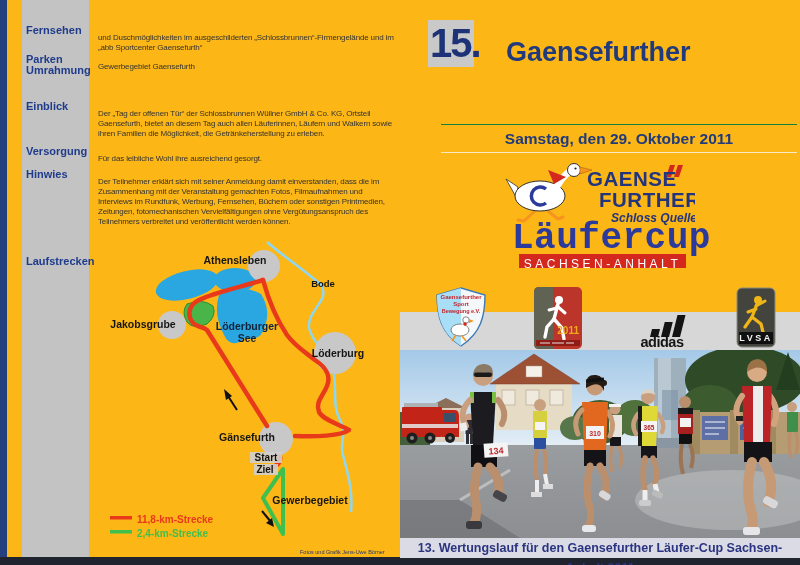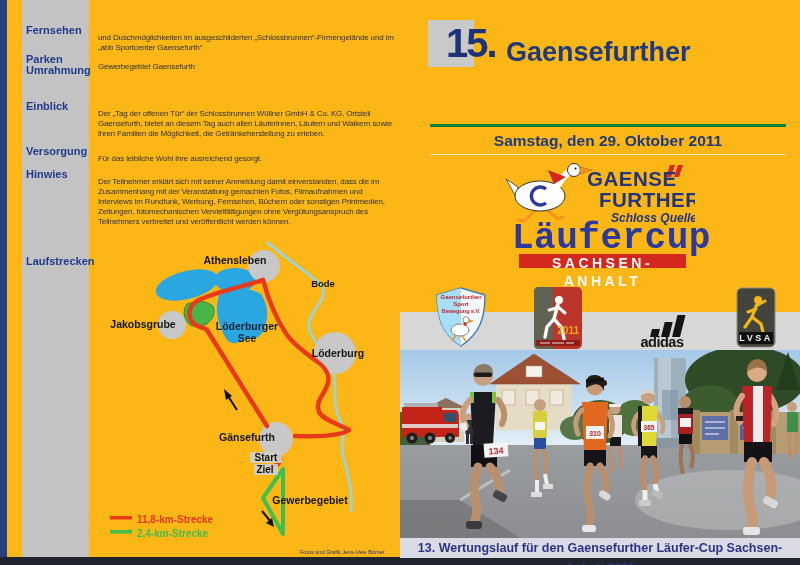--- a/index.html
+++ b/index.html
@@ -6,29 +6,29 @@
   .page{position:relative;width:800px;height:565px;background:#fcb616;overflow:hidden;
         font-family:"Liberation Sans",sans-serif;}
   .abs{position:absolute;}
   .navy-edge{left:0;top:0;width:7px;height:565px;background:#24407e;}
   .gray-col{left:22px;top:0;width:67px;height:557px;background:#c3c3c3;}
   .bottom-strip{left:0;top:557px;width:800px;height:8px;background:#20242e;}
   .sec-label{left:26px;width:62px;color:#1f3b8c;font-weight:bold;font-size:11px;line-height:11px;}
   .sec-text{left:98px;width:300px;color:#333;font-size:8px;line-height:10px;letter-spacing:-0.15px;margin-top:8px;}
   .edition-box{left:428px;top:20px;width:46px;height:47px;background:#c9c9c9;}
   .edition-box span{display:block;font-size:40px;font-weight:bold;color:#1e3377;line-height:46px;
-        padding-left:18px;letter-spacing:-2px;}
+        padding-left:2px;letter-spacing:-2px;}
   .title1{left:506px;top:37px;font-size:27px;font-weight:bold;color:#203a7c;}
   .title2{left:456px;top:71px;font-size:27px;font-weight:bold;color:#203a7c;}
-  .date-bar{left:430px;top:124px;width:356px;height:27px;border-top:3px solid #15803d;
+  .date-bar{left:441px;top:124px;width:356px;height:27px;border-top:1px solid #15803d;
         border-bottom:1px solid #f7ecc7;text-align:center;}
   .date-bar span{font-size:15.5px;font-weight:bold;color:#203a7c;line-height:27px;}
   .cup-title{left:512px;top:218px;font-size:36px;font-weight:bold;color:#2b3a9b;letter-spacing:0.5px;font-family:Liberation Mono, monospace;}
   .cup-bar{left:519px;top:254px;width:167px;height:14px;background:#d4281f;text-align:center;}
-  .cup-bar span{color:#fff;font-size:14px;font-weight:bold;letter-spacing:3.5px;line-height:14px;}
+  .cup-bar span{color:#fff;font-size:12px;font-weight:normal;letter-spacing:3.5px;line-height:14px;}
   .sponsor-band{left:400px;top:312px;width:400px;height:38px;background:#d7d7d7;}
   .caption-band{left:400px;top:538px;width:400px;height:20px;background:#dadbe4;text-align:center;}
   .caption-band span{font-size:12.5px;font-weight:bold;color:#2b3480;line-height:20px;}
   .credit{left:300px;top:549px;font-size:5.5px;color:#23366e;}
   svg text{font-family:"Liberation Sans",sans-serif;}
 </style>
 </head>
 <body>
 
 <div class="page">

